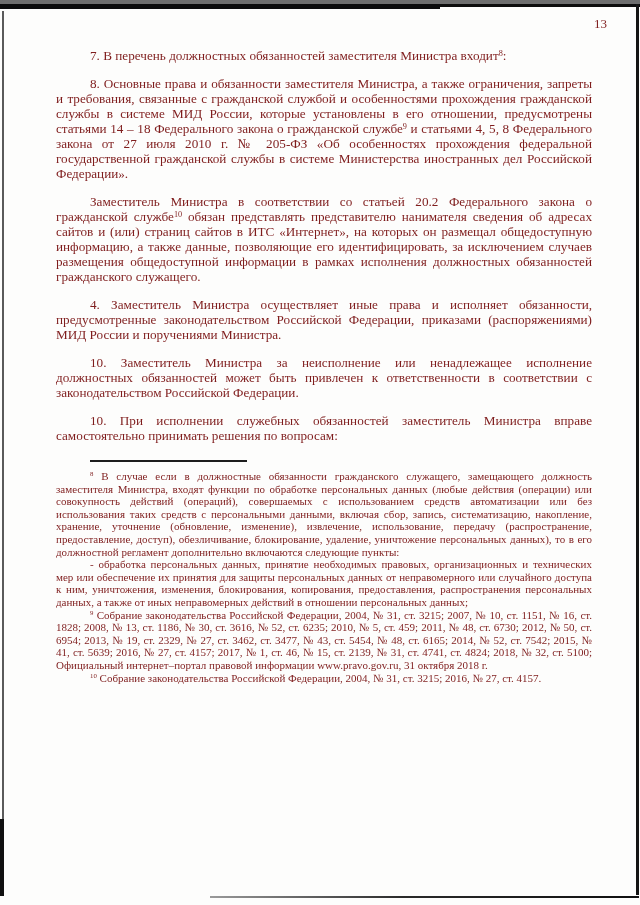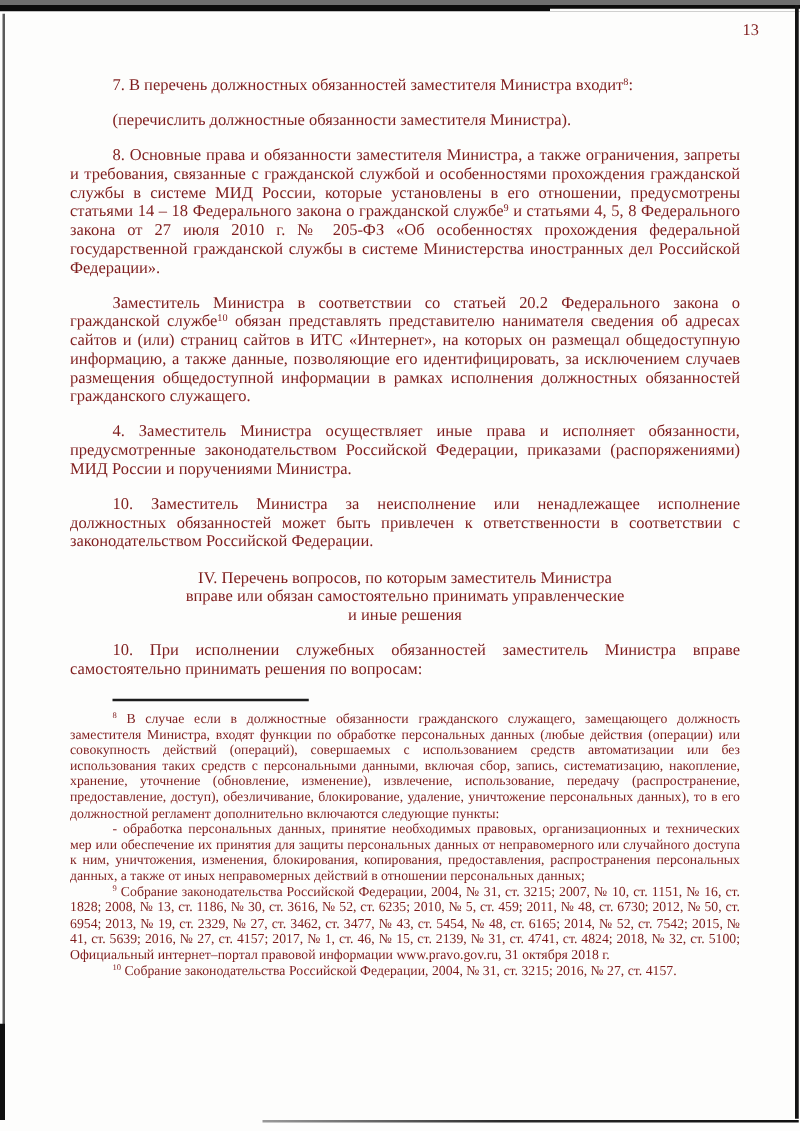--- a/index.html
+++ b/index.html
@@ -11,21 +11,21 @@
   
   .edge-top    {position:absolute; top:0; left:0; width:640px; height:5px; background:#0c0c0c;}
   .edge-top-thin {position:absolute; top:3px; left:440px; width:200px; height:2px; background:#fdfdfc;}
   .edge-right  {position:absolute; top:0; right:1px; width:3px; height:891px; background:#141414;}
   .edge-left-thin {position:absolute; top:7px; left:2px; width:2px; height:810px; background:#5a5a5a;}
   .edge-left-heavy {position:absolute; top:815px; left:0; width:4px; height:77px; background:#101010;}
   .edge-bottom {position:absolute; top:892px; left:210px; width:429px; height:2px;
                 background:linear-gradient(to right,#9a9a9a,#2a2a2a 45%,#101010);}
   .page-number {position:absolute; top:13px; right:33px; font-size:13px; line-height:13px;}
 
-  .content {position:absolute; left:56px; top:56px; width:536px;}
+  .content {position:absolute; left:56px; top:44px; width:536px;}
   .para {margin:0 0 13px 0; font-size:13.2px; line-height:15px; text-align:justify; text-indent:34px;}
   .para-last {margin-bottom:0;}
   sup.fnref {font-size:0.62em; line-height:0; position:relative; top:-0.55em; vertical-align:baseline;}
 
   .heading {margin:14px 0 13px 0; font-size:13.2px; line-height:15px; text-align:center;}
   .heading div {white-space:nowrap;}
 
   .fn-rule {width:157px; height:0; border-top:2px solid #1d1d1d; margin:17px 0 8px 34px;}
   .footnotes {width:536px;}
   .footnotes p {margin:0; font-size:11px; line-height:12.6px; text-align:justify; text-indent:34px;}
@@ -41,35 +41,29 @@
   <div class="edge-left-thin"></div>
   <div class="edge-left-heavy"></div>
   <div class="edge-bottom"></div>
 
   <div class="page-number">13</div>
 
   <div class="content">
 
     <p class="para"><span>7. В перечень должностных обязанностей заместителя Министра входит</span><sup class="fnref">8</sup><span>:</span></p>
 
-    <p class="para">(перечислить должностные обязанности заместителя Министра).</p>
 
     <p class="para"><span>8. Основные права и обязанности заместителя Министра, а также ограничения, запреты и требования, связанные с гражданской службой и особенностями прохождения гражданской службы в системе МИД России, которые установлены в его отношении, предусмотрены статьями 14 – 18 Федерального закона о гражданской службе</span><sup class="fnref">9</sup><span> и статьями 4, 5, 8 Федерального закона от 27 июля 2010 г. № 205-ФЗ «Об особенностях прохождения федеральной государственной гражданской службы в системе Министерства иностранных дел Российской Федерации».</span></p>
 
     <p class="para"><span>Заместитель Министра в соответствии со статьей 20.2 Федерального закона о гражданской службе</span><sup class="fnref">10</sup><span> обязан представлять представителю нанимателя сведения об адресах сайтов и (или) страниц сайтов в ИТС «Интернет», на которых он размещал общедоступную информацию, а также данные, позволяющие его идентифицировать, за исключением случаев размещения общедоступной информации в рамках исполнения должностных обязанностей гражданского служащего.</span></p>
 
     <p class="para">4. Заместитель Министра осуществляет иные права и исполняет обязанности, предусмотренные законодательством Российской Федерации, приказами (распоряжениями) МИД России и поручениями Министра.</p>
 
     <p class="para">10. Заместитель Министра за неисполнение или ненадлежащее исполнение должностных обязанностей может быть привлечен к ответственности в соответствии с законодательством Российской Федерации.</p>
 
-    <div class="heading">
-      <div>IV. Перечень вопросов, по которым заместитель Министра</div>
-      <div>вправе или обязан самостоятельно принимать управленческие</div>
-      <div>и иные решения</div>
-    </div>
 
     <p class="para para-last">10. При исполнении служебных обязанностей заместитель Министра вправе самостоятельно принимать решения по вопросам:</p>
 
     <div class="fn-rule"></div>
 
     <div class="footnotes">
       <p><sup class="fnref">8</sup><span> В случае если в должностные обязанности гражданского служащего, замещающего должность заместителя Министра, входят функции по обработке персональных данных (любые действия (операции) или совокупность действий (операций), совершаемых с использованием средств автоматизации или без использования таких средств с персональными данными, включая сбор, запись, систематизацию, накопление, хранение, уточнение (обновление, изменение), извлечение, использование, передачу (распространение, предоставление, доступ), обезличивание, блокирование, удаление, уничтожение персональных данных), то в его должностной регламент дополнительно включаются следующие пункты:</span></p>
       <p>- обработка персональных данных, принятие необходимых правовых, организационных и технических мер или обеспечение их принятия для защиты персональных данных от неправомерного или случайного доступа к ним, уничтожения, изменения, блокирования, копирования, предоставления, распространения персональных данных, а также от иных неправомерных действий в отношении персональных данных;</p>
       <p><sup class="fnref">9</sup><span> Собрание законодательства Российской Федерации, 2004, № 31, ст. 3215; 2007, № 10, ст. 1151, № 16, ст. 1828; 2008, № 13, ст. 1186, № 30, ст. 3616, № 52, ст. 6235; 2010, № 5, ст. 459; 2011, № 48, ст. 6730; 2012, № 50, ст. 6954; 2013, № 19, ст. 2329, № 27, ст. 3462, ст. 3477, № 43, ст. 5454, № 48, ст. 6165; 2014, № 52, ст. 7542; 2015, № 41, ст. 5639; 2016, № 27, ст. 4157; 2017, № 1, ст. 46, № 15, ст. 2139, № 31, ст. 4741, ст. 4824; 2018, № 32, ст. 5100; Официальный интернет–портал правовой информации www.pravo.gov.ru, 31 октября 2018 г.</span></p>
       <p><sup class="fnref">10</sup><span> Собрание законодательства Российской Федерации, 2004, № 31, ст. 3215; 2016, № 27, ст. 4157.</span></p>

